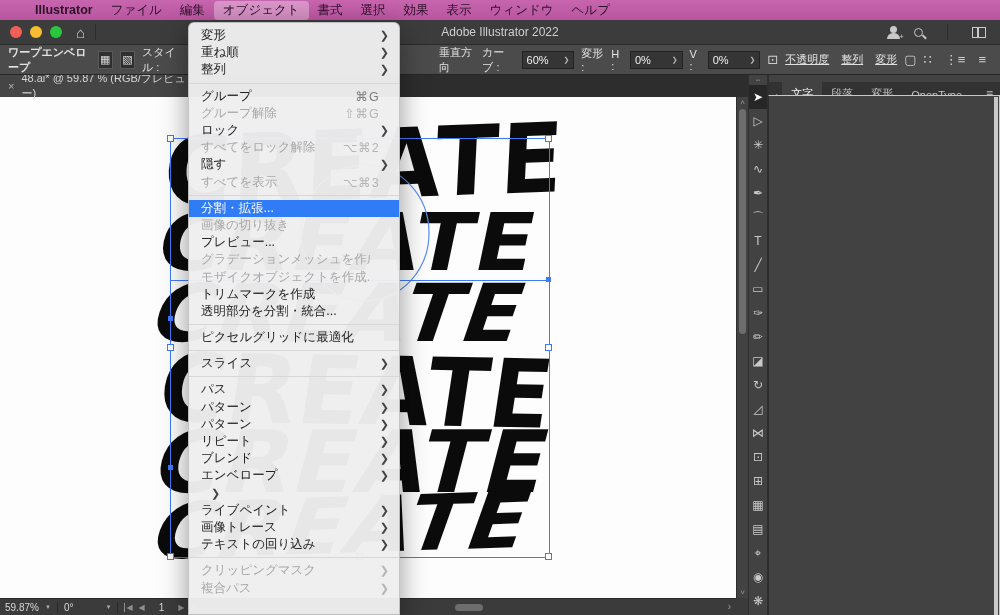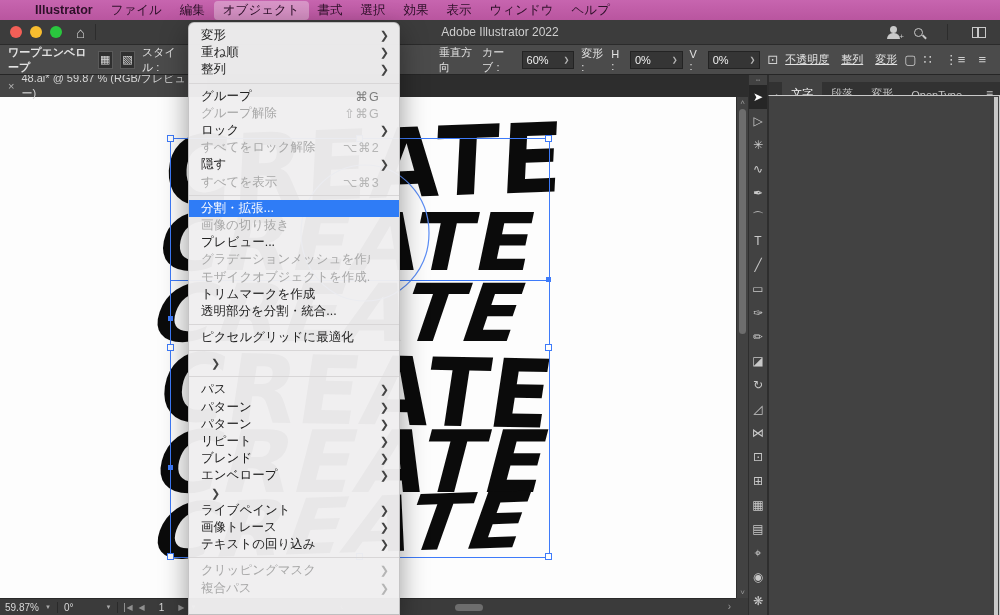--- a/index.html
+++ b/index.html
@@ -578,20 +578,21 @@
         <span class="lbl">ピクセルグリッドに最適化</span>
         <span class="sc"></span>
         <span class="sub">❯</span>
       </div>
       <div class="menu-item i21 separator">
         
         
         
       </div>
       <div class="menu-item i22 submenu">
+        <span class="lbl">スライス</span>
         <span class="sc"></span>
         <span class="sub">❯</span>
       </div>
       <div class="menu-item i23 separator">
         
         
         
       </div>
       <div class="menu-item i24 submenu">
         <span class="lbl">パス</span>

